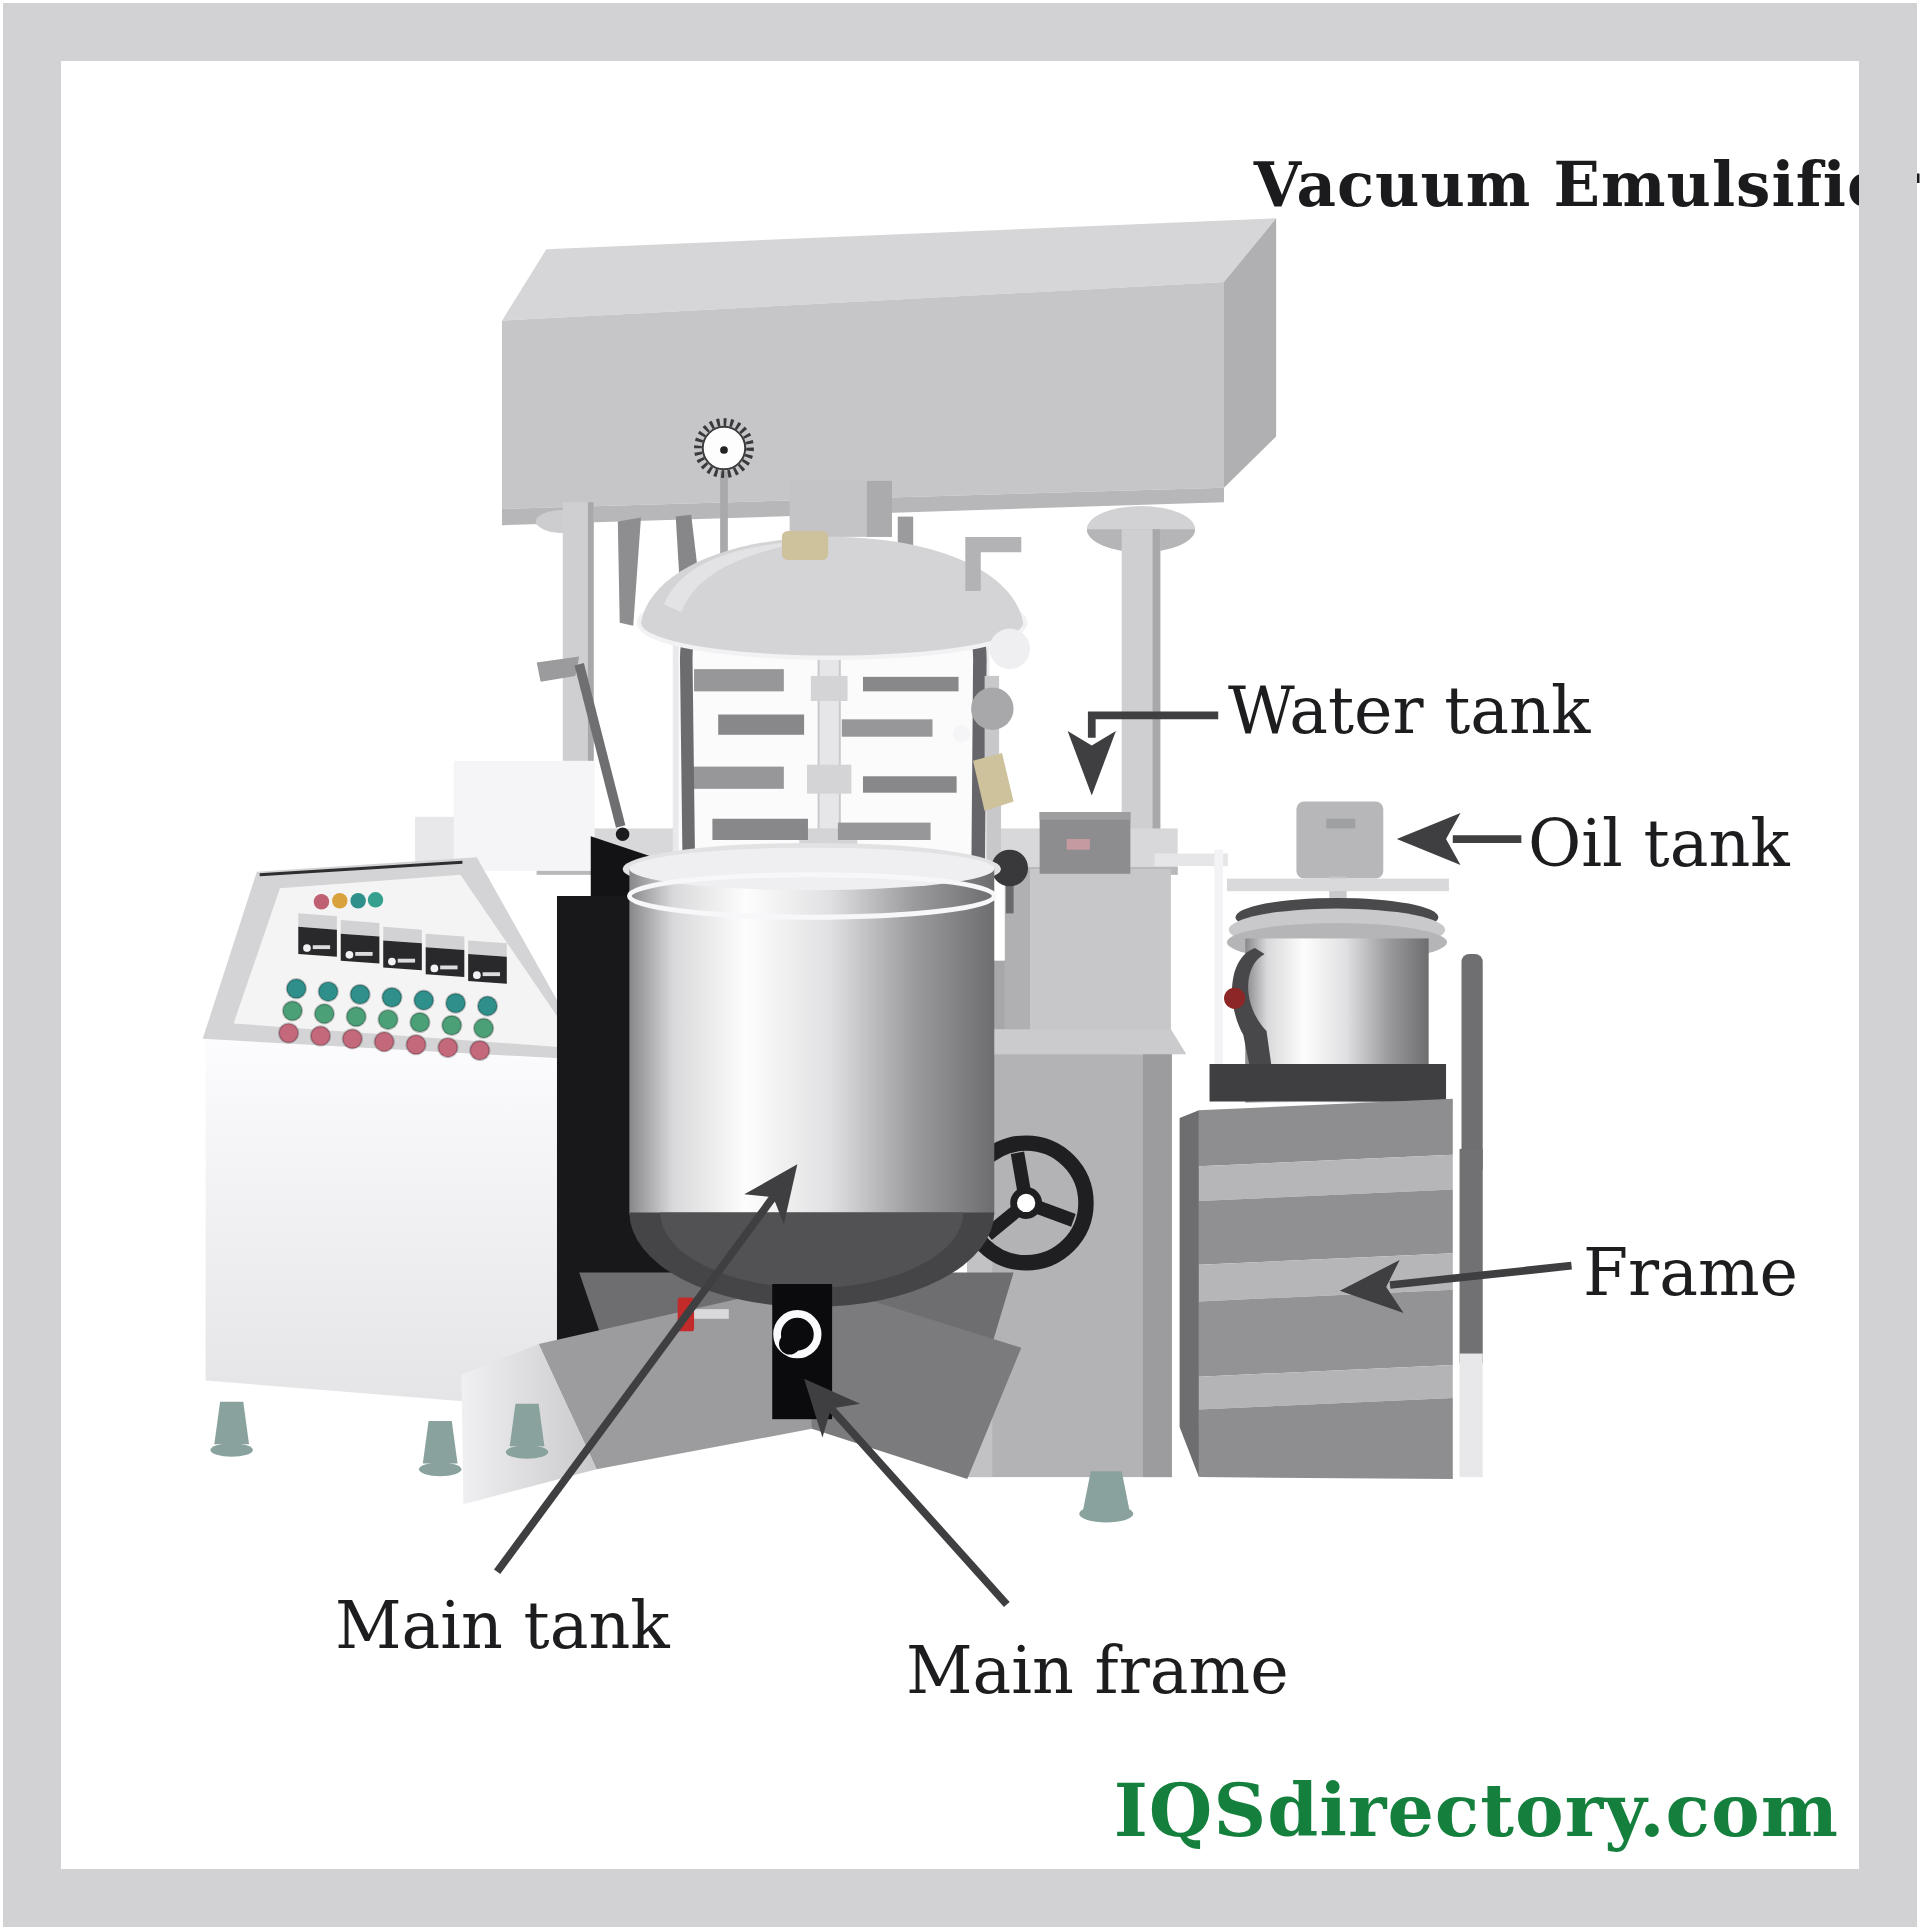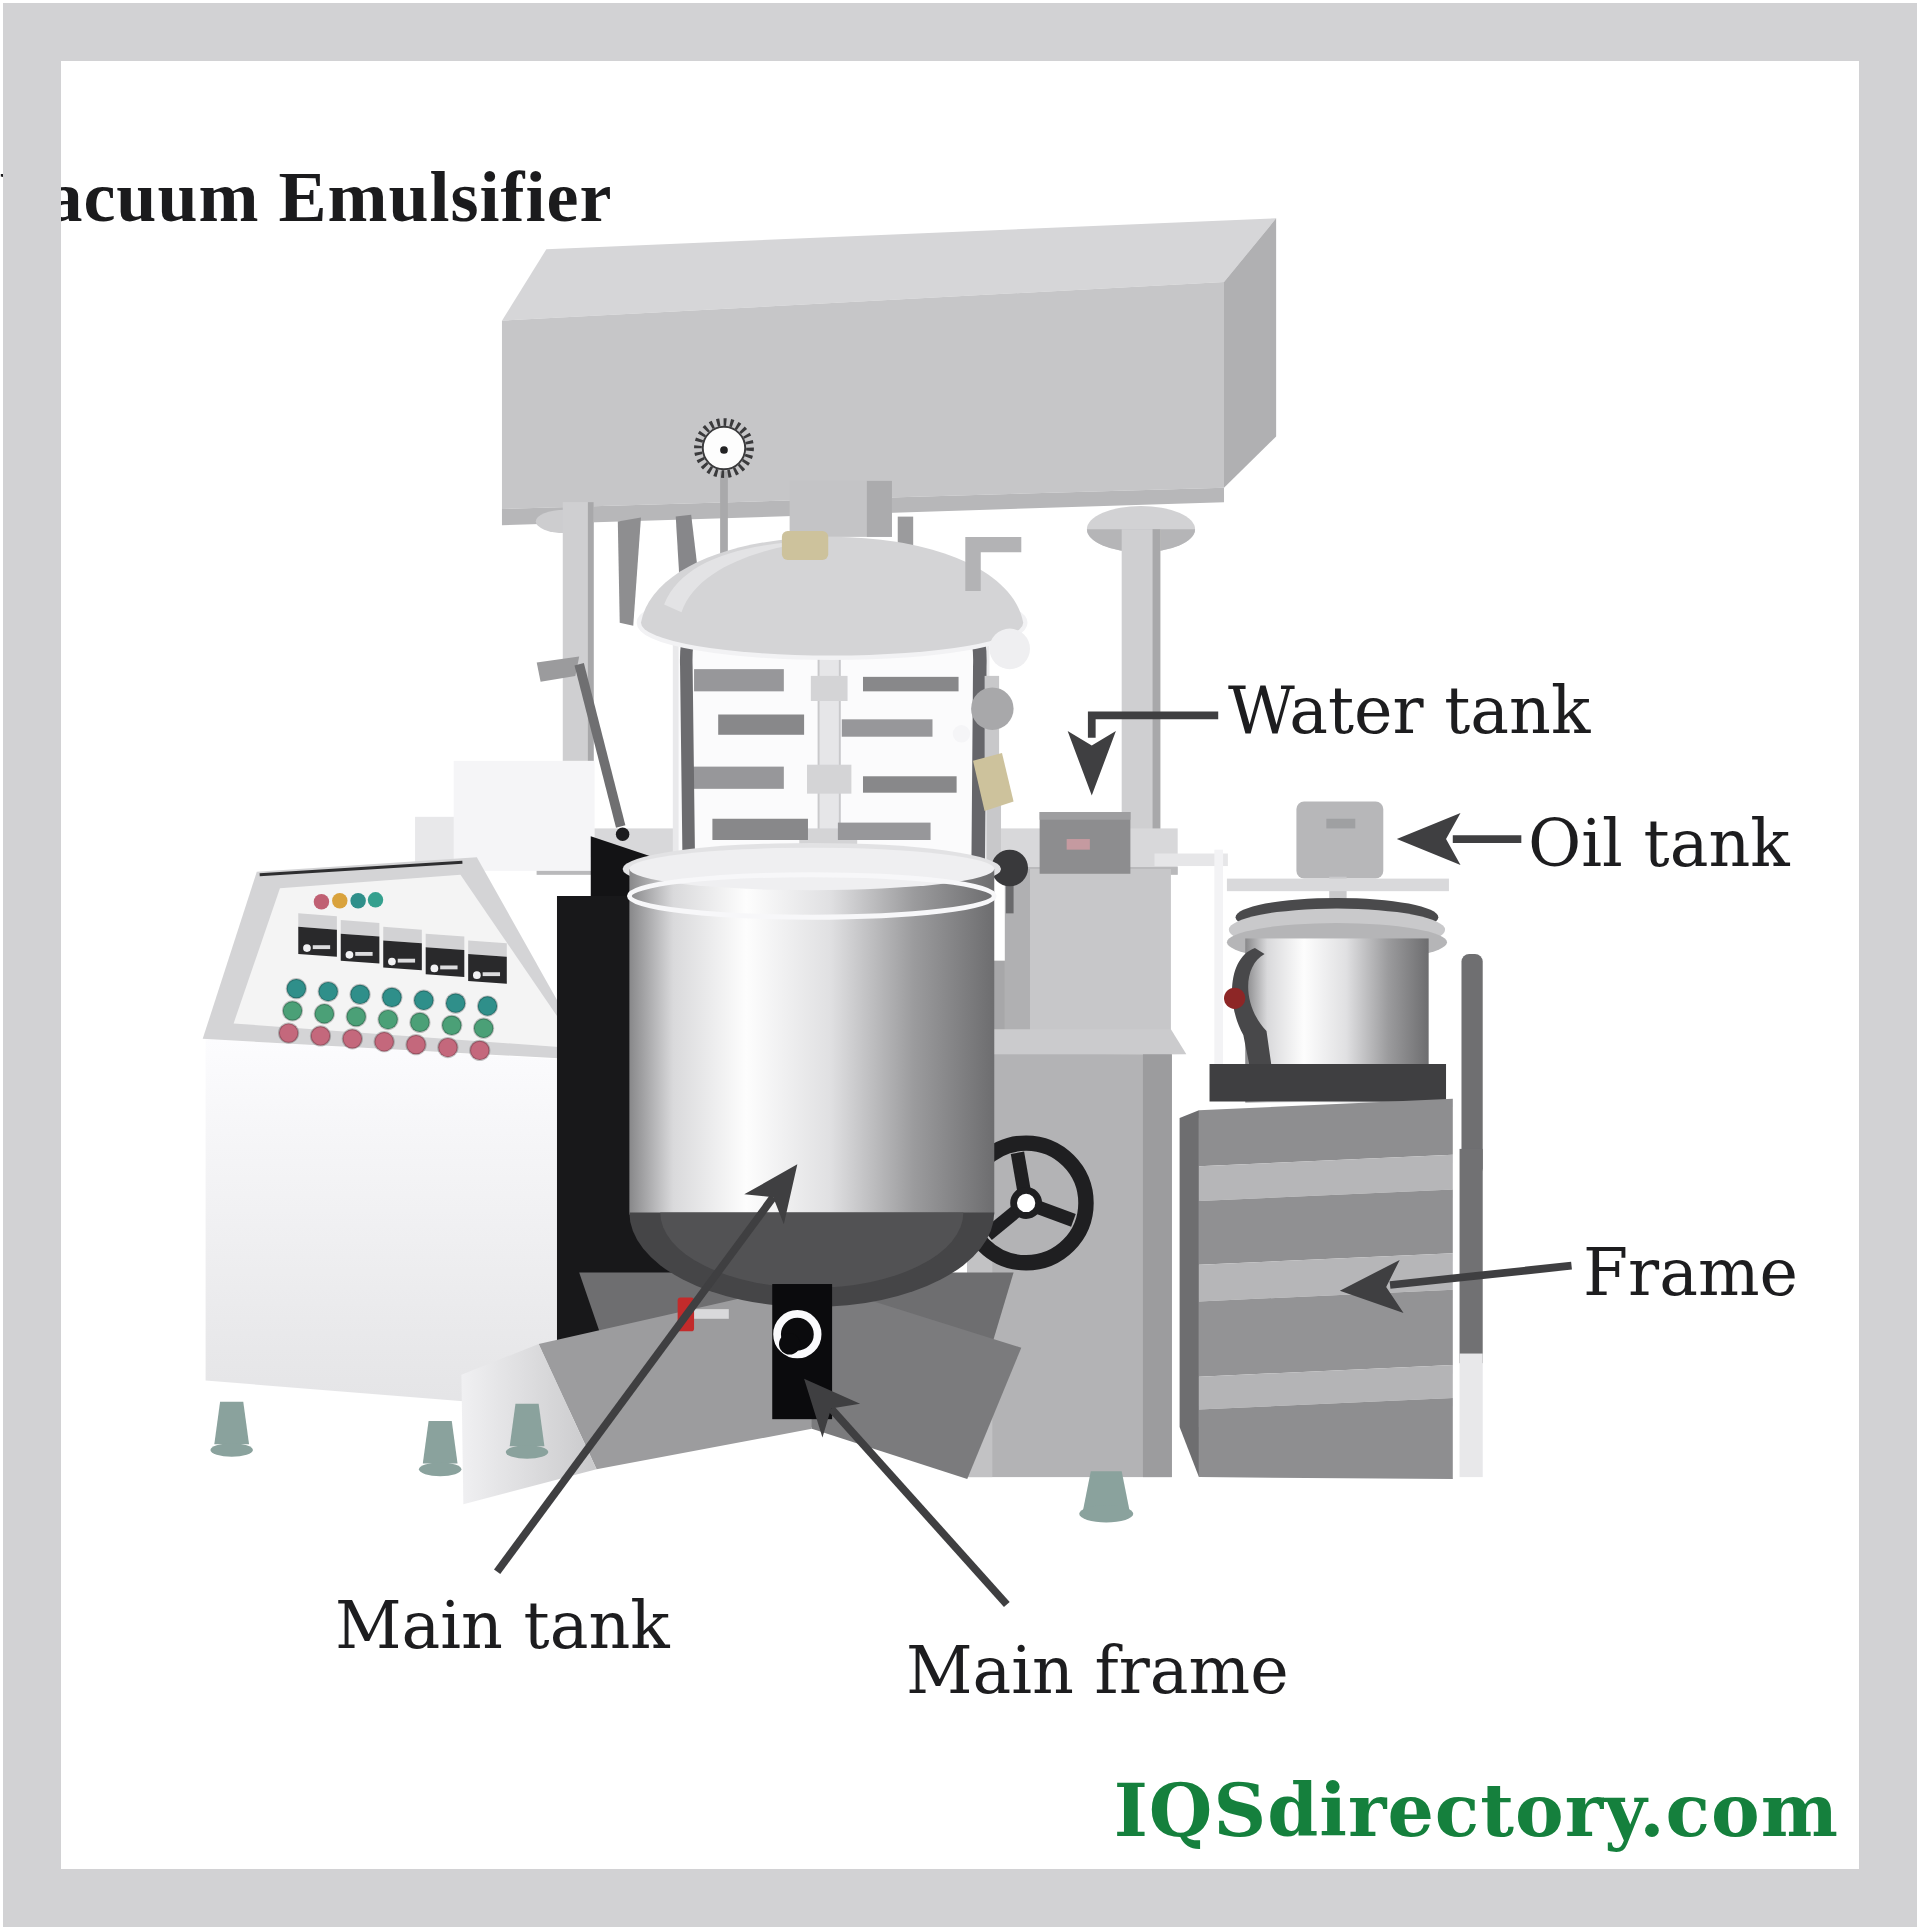--- a/index.html
+++ b/index.html
@@ -1,21 +1,21 @@
 <!DOCTYPE html>
 <html><head>
 <meta charset="utf-8">
 <style>
   html,body{margin:0;padding:0;background:#ffffff;}
   .stage{position:relative;width:1920px;height:1930px;background:#ffffff;overflow:hidden;
          font-family:"DejaVu Serif","Liberation Serif",serif;}
   .frame-border{position:absolute;left:2.9px;top:2.9px;right:2.9px;bottom:2.9px;
                 border:58px solid #d2d2d4;box-sizing:border-box;pointer-events:none;}
-  .page-title{position:absolute;left:0;right:0;top:108px;text-align:left;
-              font-size:72px;font-weight:bold;color:#1b1b1d;letter-spacing:1px;font-family:Liberation Serif, serif;}
+  .page-title{position:absolute;left:0;right:0;top:108px;text-align:right;
+              font-size:61px;font-weight:bold;color:#1b1b1d;letter-spacing:1px;}
   .diagram-label{position:absolute;font-size:65px;color:#1d1d1f;white-space:nowrap;line-height:1;}
   .watermark{position:absolute;right:81px;top:1767px;font-size:73px;font-weight:bold;
              color:#15803d;letter-spacing:1px;}
   svg.machine{position:absolute;left:0;top:0;width:1920px;height:1930px;}
 </style>
 </head>
 <body>
 
 <div class="stage">
 

